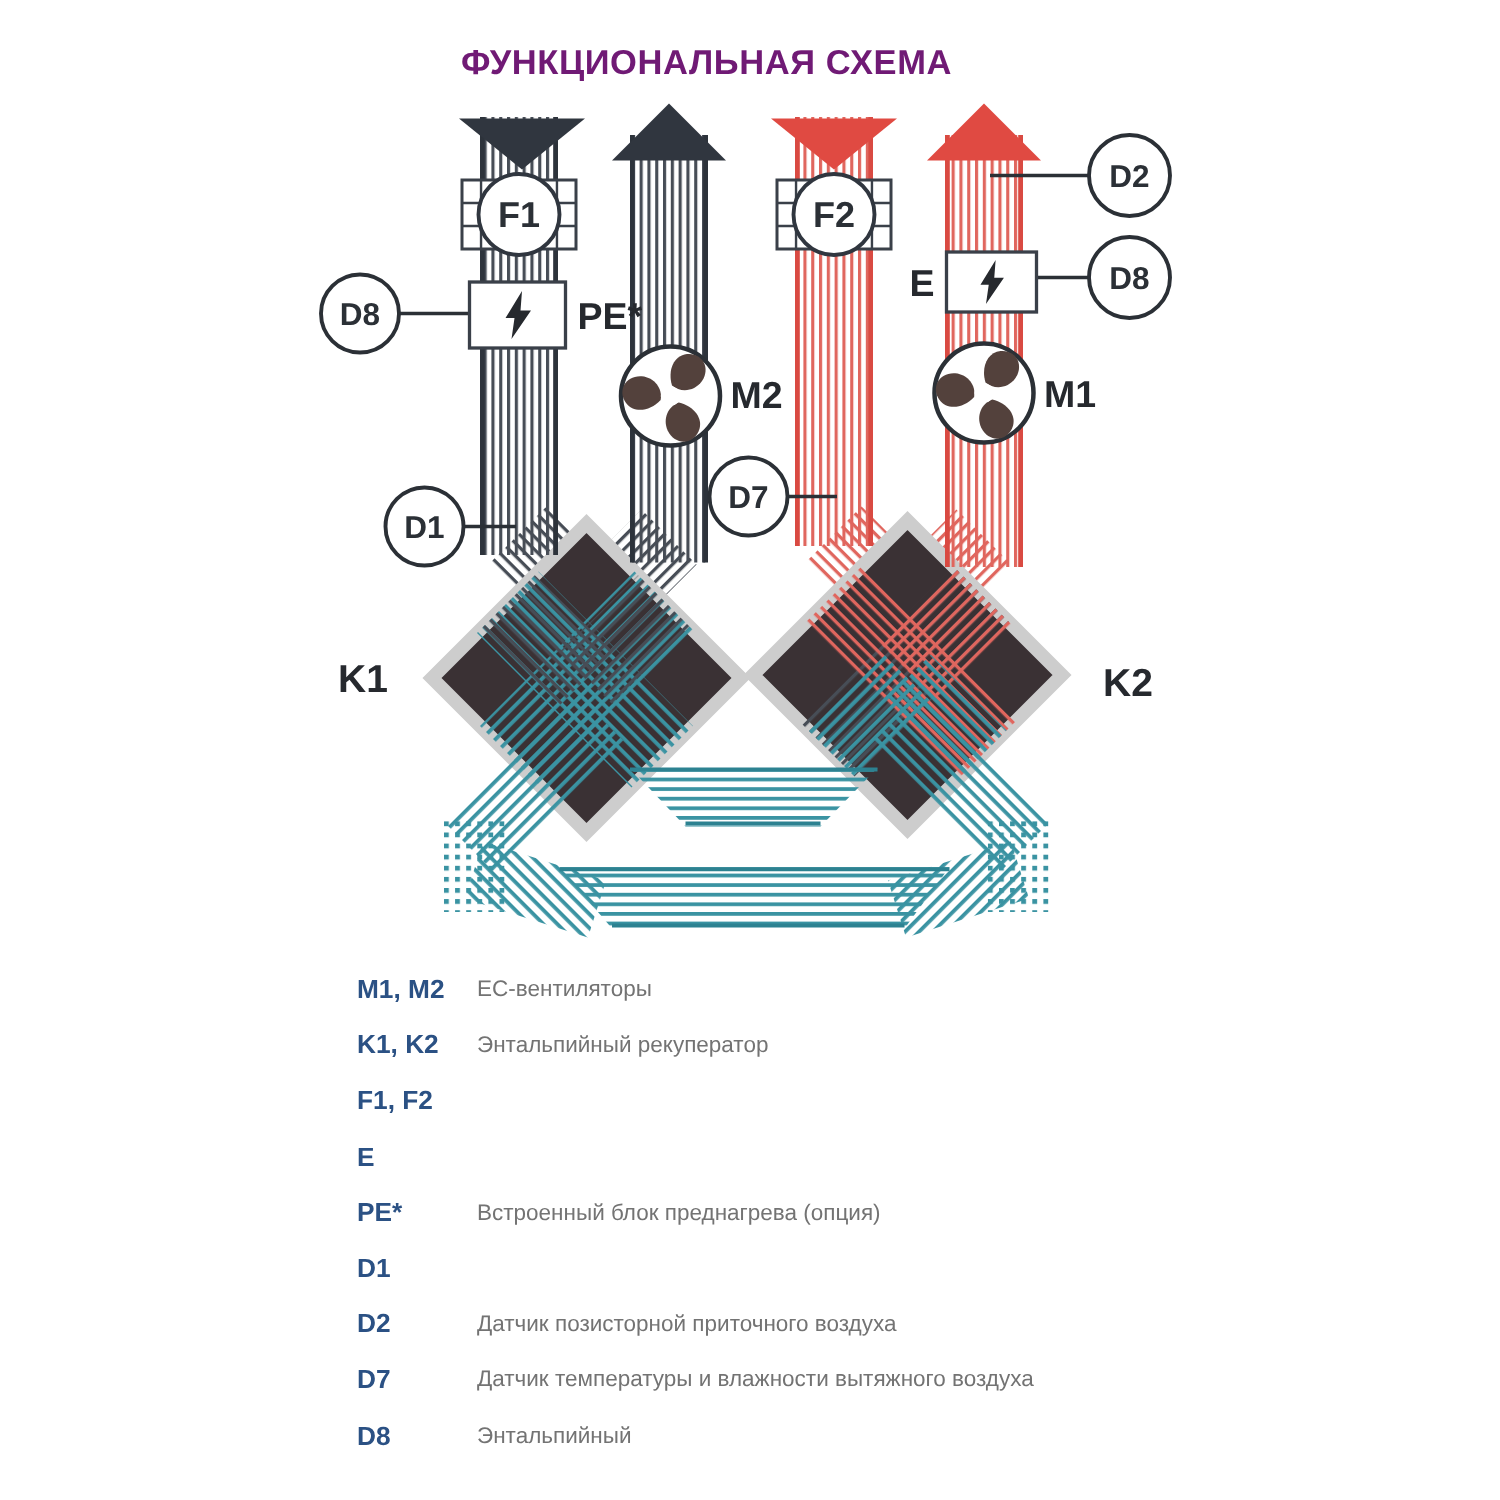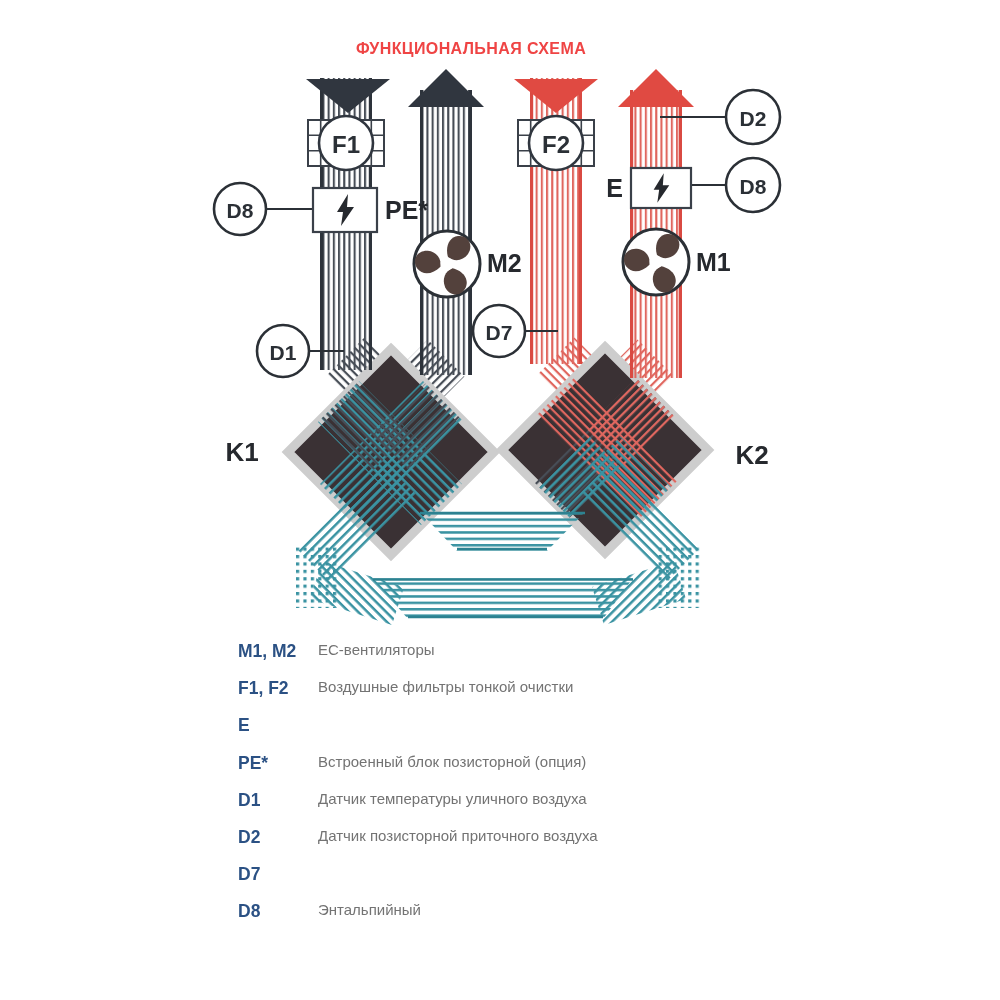--- a/index.html
+++ b/index.html
@@ -4,30 +4,30 @@
 <style>
   html,body{margin:0;padding:0;}
   body{
     width:1000px;height:1000px;background:#ffffff;
     font-family:"Liberation Sans", sans-serif;
     position:relative;overflow:hidden;
   }
   .stage{position:absolute;inset:0;}
   .title{
     position:absolute;left:471px;top:28px;transform:translateX(-50%);
-    font-size:16px;font-weight:bold;color:#ef4444;letter-spacing:.4px;white-space:nowrap;margin-top:12px;
+    font-size:23px;font-weight:bold;color:#701a75;letter-spacing:.4px;white-space:nowrap;
   }
   svg.diagram{position:absolute;left:0;top:0;}
   svg text{font-family:"Liberation Sans", sans-serif;}
   .comp-label{font-weight:bold;font-size:25px;fill:#26292e;}
   .k-label{font-weight:bold;font-size:26px;fill:#26292e;}
   .sensor-label{font-weight:bold;font-size:21px;fill:#2b3036;}
   .filter-label{font-weight:bold;font-size:24px;fill:#2b3036;}
   .legend{position:absolute;left:238px;top:641px;}
-  .legend-row{display:flex;align-items:flex-start;height:37.2px;}
+  .legend-row{display:flex;align-items:center;height:37.2px;}
   .legend-key{width:80px;flex:0 0 80px;font-weight:bold;font-size:17.5px;color:#2b5184;}
   .legend-desc{font-size:15px;color:#737373;white-space:nowrap;}
 </style>
 </head>
 <body>
 
 <div class="stage">
 
   <div class="title">ФУНКЦИОНАЛЬНАЯ СХЕМА</div>
 
@@ -239,40 +239,43 @@
     <text class="k-label" x="242" y="461" text-anchor="middle">K1</text>
     <text class="k-label" x="752" y="464" text-anchor="middle">K2</text>
   </svg>
 
   <div class="legend">
     <div class="legend-row">
       <span class="legend-key">M1, M2</span>
       <span class="legend-desc">EC-вентиляторы</span>
     </div>
     <div class="legend-row">
+      <span class="legend-key">K1, K2</span>
+      <span class="legend-desc">Энтальпийный рекуператор</span>
+    </div>
+    <div class="legend-row">
       <span class="legend-key">F1, F2</span>
-      <span class="legend-desc">Воздушные фильтры тонкой очистки</span>
     </div>
     <div class="legend-row">
       <span class="legend-key">E</span>
     </div>
     <div class="legend-row">
       <span class="legend-key">PE*</span>
-      <span class="legend-desc">Встроенный блок позисторной (опция)</span>
+      <span class="legend-desc">Встроенный блок преднагрева (опция)</span>
     </div>
     <div class="legend-row">
       <span class="legend-key">D1</span>
-      <span class="legend-desc">Датчик температуры уличного воздуха</span>
     </div>
     <div class="legend-row">
       <span class="legend-key">D2</span>
       <span class="legend-desc">Датчик позисторной приточного воздуха</span>
     </div>
     <div class="legend-row">
       <span class="legend-key">D7</span>
+      <span class="legend-desc">Датчик температуры и влажности вытяжного воздуха</span>
     </div>
     <div class="legend-row">
       <span class="legend-key">D8</span>
       <span class="legend-desc">Энтальпийный</span>
     </div>
   </div>
 
 </div>
 
 </body></html>

